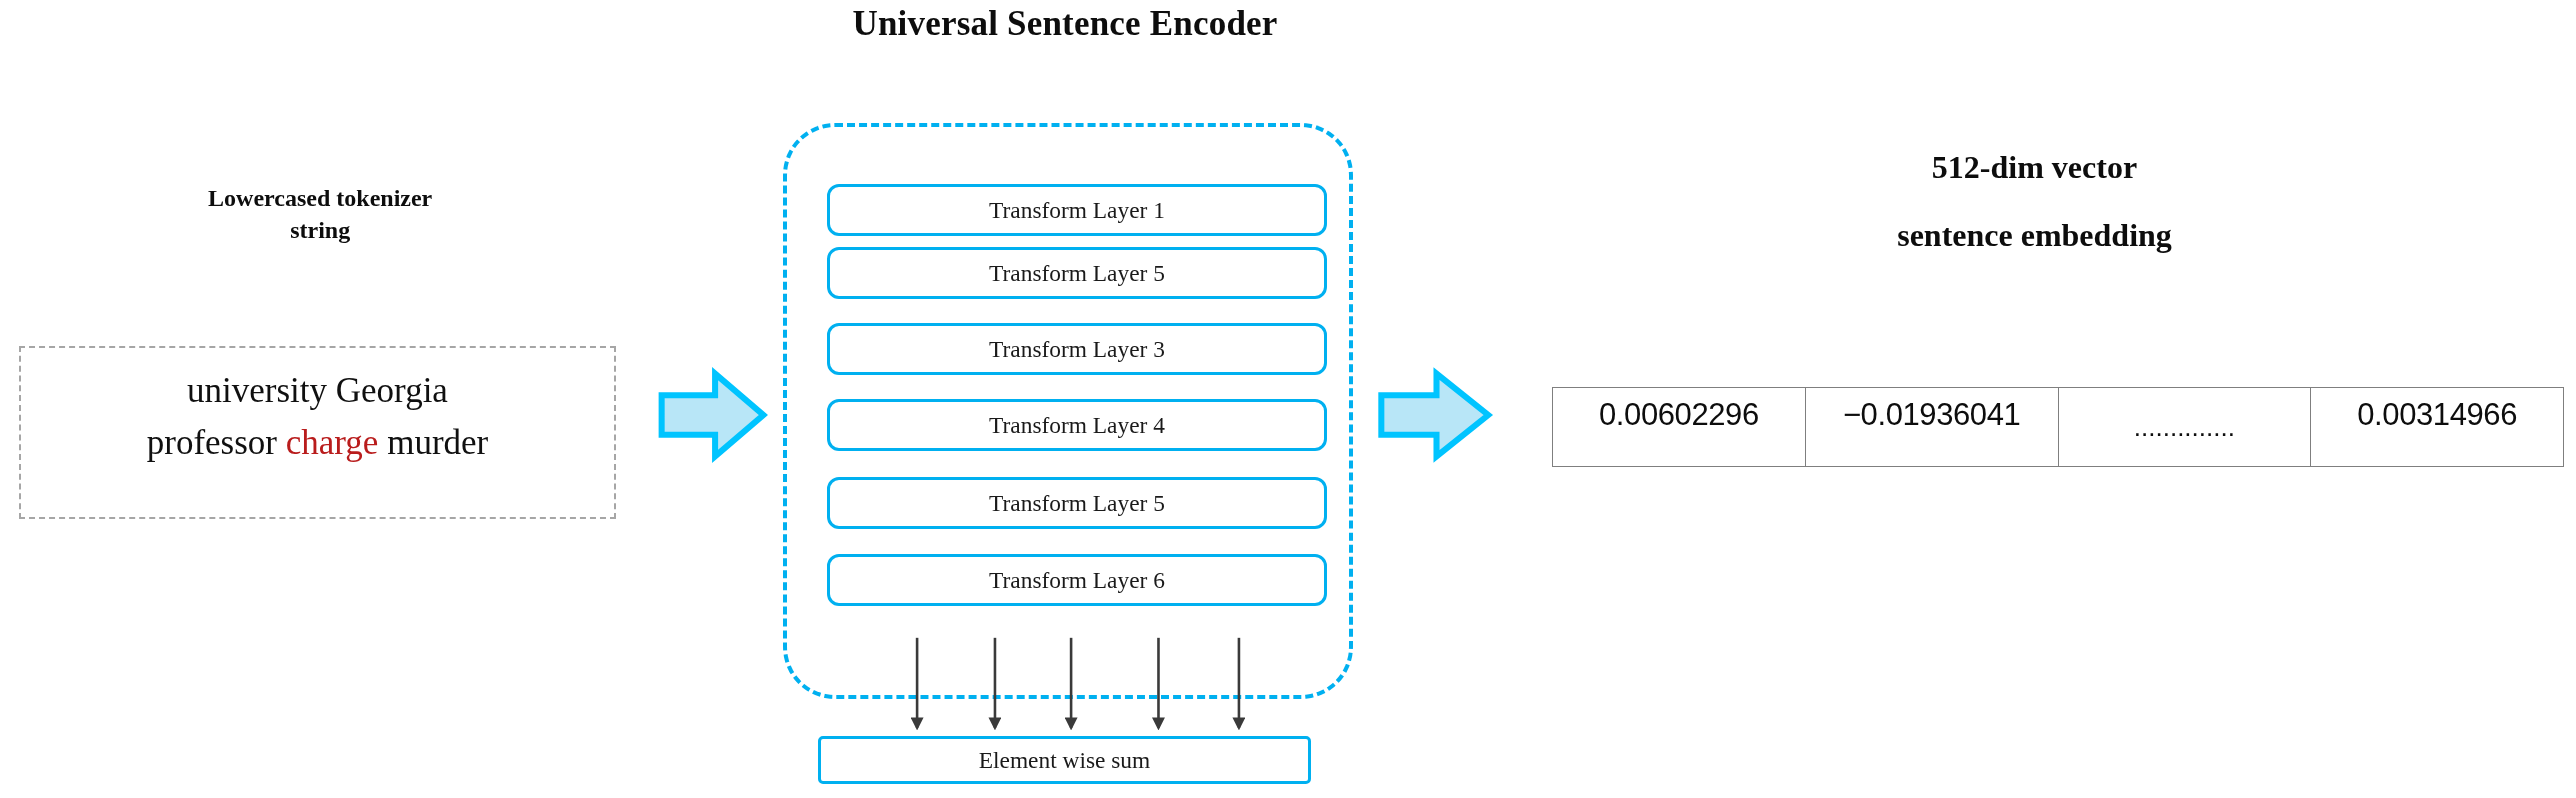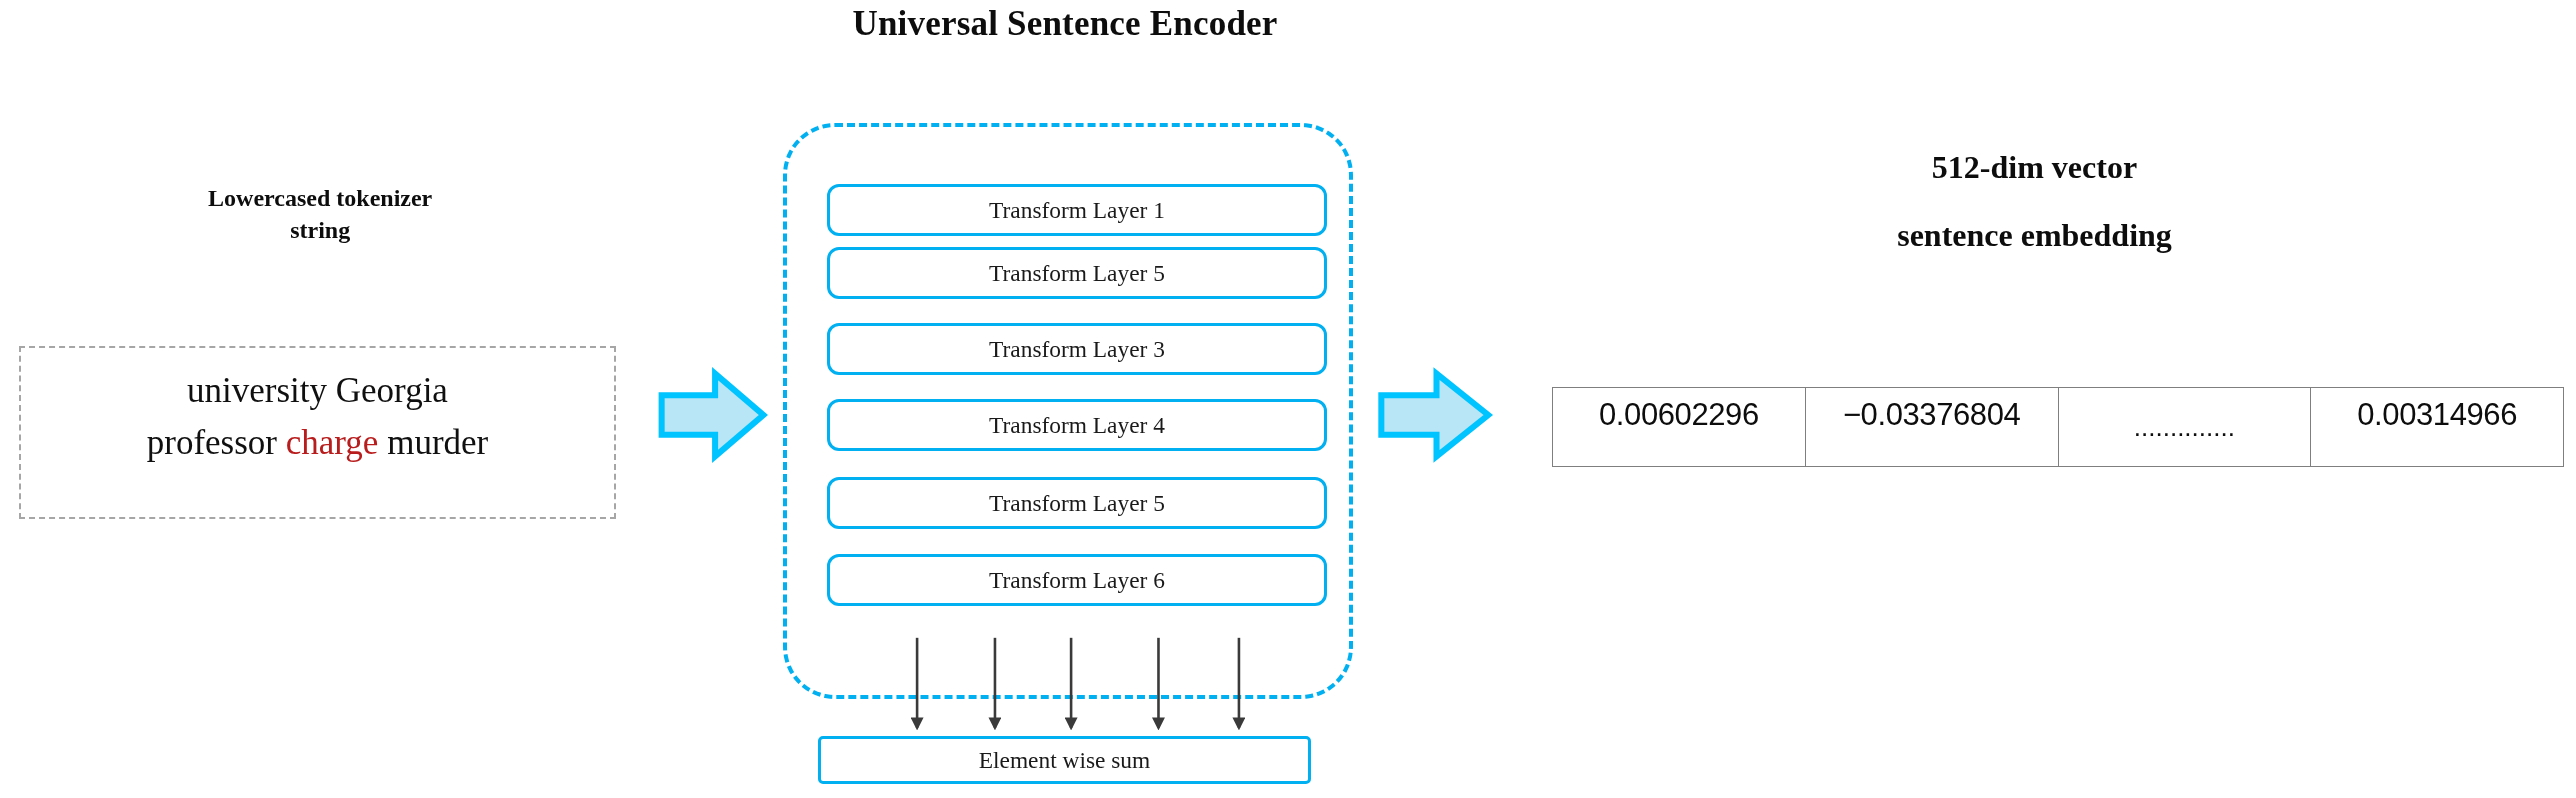--- a/index.html
+++ b/index.html
@@ -238,17 +238,17 @@
 
 <svg class="abs block-arrow" id="arrow-2" width="121" height="100" viewBox="0 0 140 116">
   <path d="M 6 35 L 70 35 L 70 10 L 130 58 L 70 106 L 70 81 L 6 81 Z" fill="#b8e6f7" stroke="#00c4ff" stroke-width="7" stroke-linejoin="miter"></path>
 </svg>
 
 <div class="abs heading" id="vector-heading-1">512-dim vector</div>
 <div class="abs heading" id="vector-heading-2">sentence embedding</div>
 
 <div class="abs" id="vector-table">
   <div class="cell">0.00602296</div>
-  <div class="cell">−0.03376804</div>
+  <div class="cell">−0.01936041</div>
   <div class="cell ellipsis">..............</div>
   <div class="cell">0.00314966</div>
 </div>
 
 
 </body></html>

